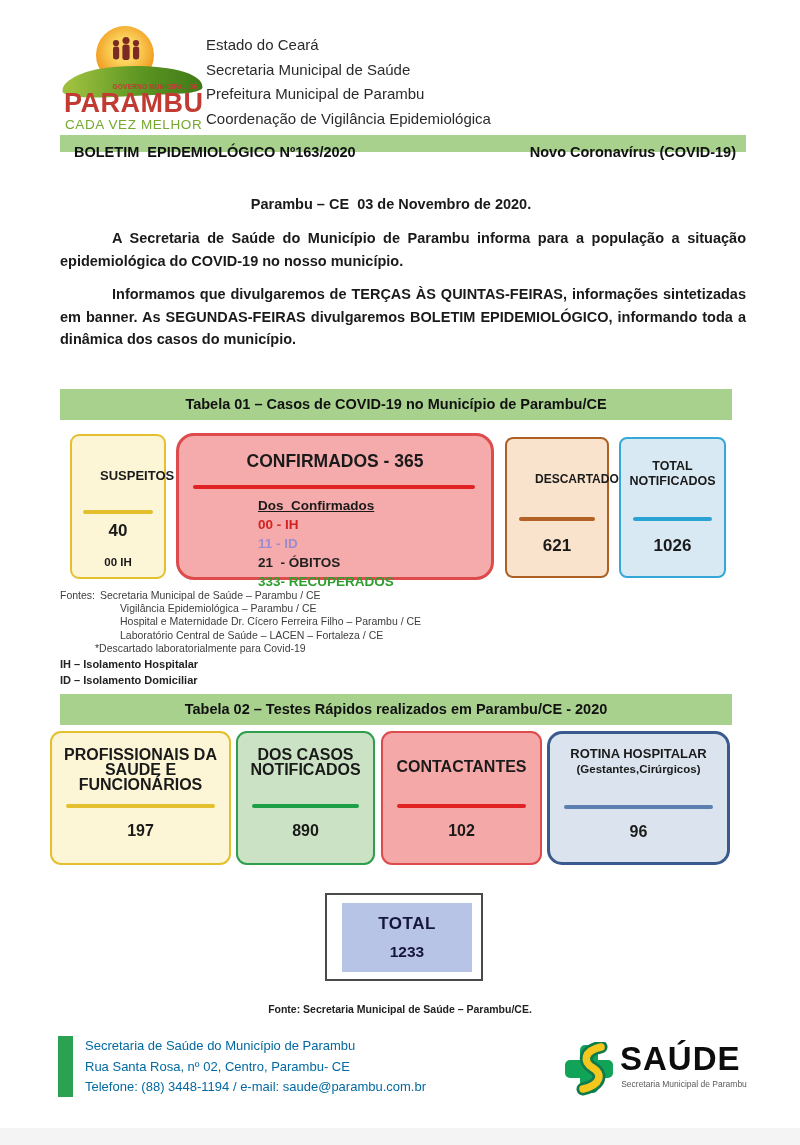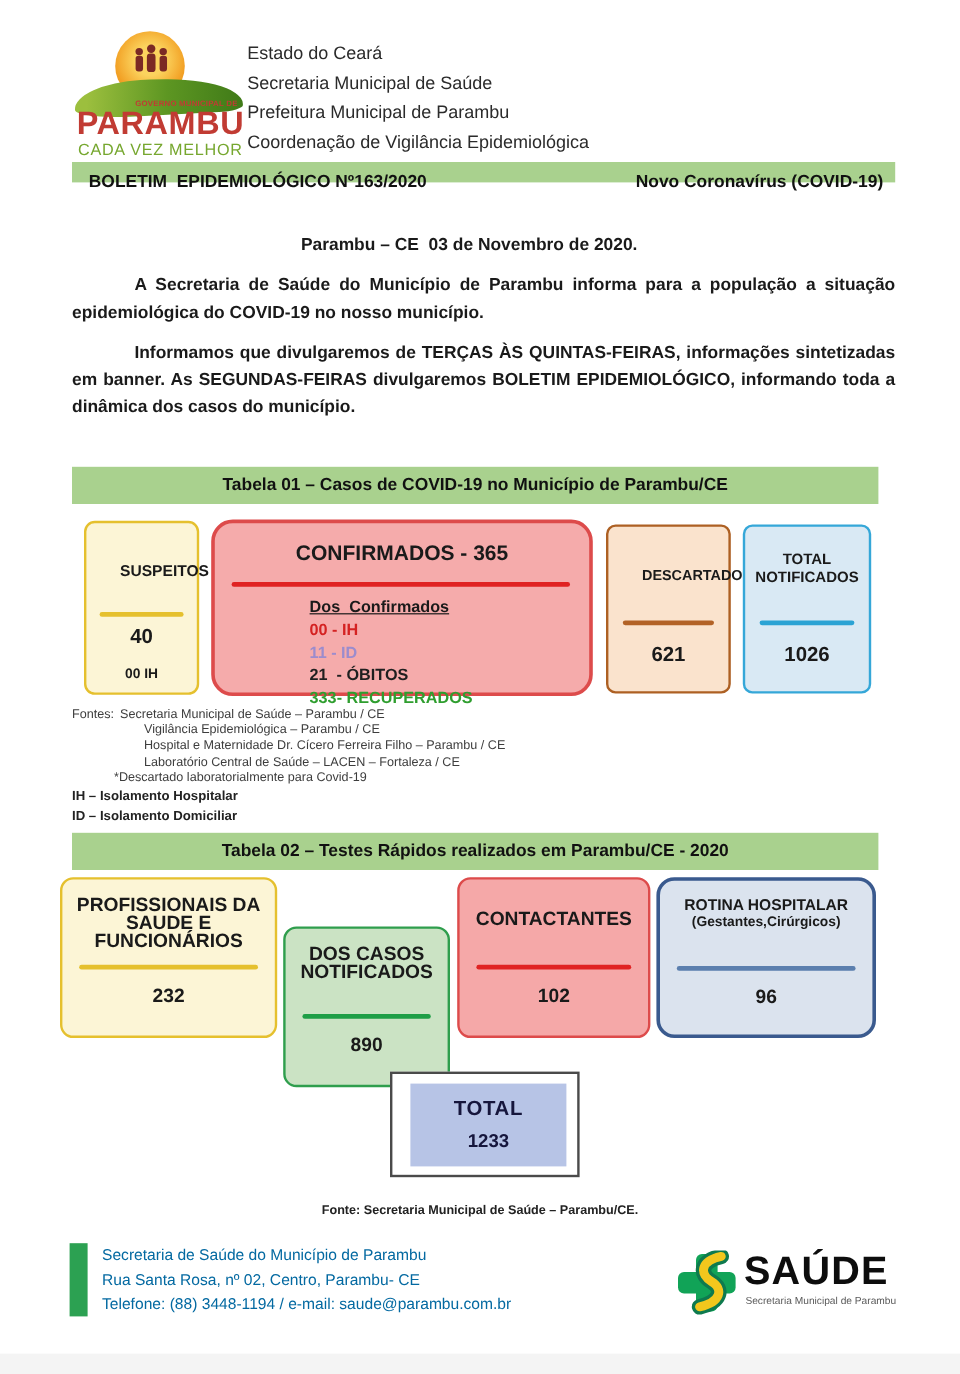--- a/index.html
+++ b/index.html
@@ -72,21 +72,21 @@
   .fontes .star{margin-left:35px;}
   .legend{left:60px;top:656px;font-weight:bold;font-size:11px;line-height:16px;color:#222;}
 
   
   .r2{top:731px;height:134px;border-radius:11px;}
   .r2 .lbl{top:14px;font-size:16px;line-height:15px;padding:0 6px;}
   .r2 .bar{top:71px;left:14px;right:14px;}
   .r2 .val{top:89px;font-size:16px;}
   .box-prof{left:50px;width:181px;background:#fcf5d6;border:2.5px solid #e5c02e;}
   .box-prof .bar{background:#e5c02e;}
-  .box-noti{left:236px;width:139px;background:#cbe3c4;border:2.5px solid #2f9e4d;margin-top:41px;}
+  .box-noti{left:236px;width:139px;background:#cbe3c4;border:2.5px solid #2f9e4d;}
   .box-noti .bar{background:#1e9e46;}
   .box-cont{left:381px;width:161px;background:#f5a8a8;border:2.5px solid #dd4b4b;}
   .box-cont .lbl{top:26px;}
   .box-cont .bar{background:#e02222;}
   .box-rot{left:547px;width:183px;background:#dbe3ee;border:3px solid #3a5a8e;border-radius:15px;}
   .box-rot .lbl{top:12px;font-size:13px;}
   .box-rot .sublbl{position:absolute;left:0;right:0;top:29px;text-align:center;font-weight:bold;font-size:11.5px;}
   .box-rot .bar{background:#5b7fae;}
 
   
@@ -198,21 +198,21 @@
   <div class="abs legend">
     <div>IH – Isolamento Hospitalar</div>
     <div>ID – Isolamento Domiciliar</div>
   </div>
 
   <div class="abs banner tbanner tbanner2">Tabela 02 – Testes Rápidos realizados em Parambu/CE - 2020</div>
 
   <div class="statbox r2 box-prof">
     <div class="lbl">PROFISSIONAIS DA SAUDE E FUNCIONÁRIOS</div>
     <div class="bar"></div>
-    <div class="val">232</div>
+    <div class="val">197</div>
   </div>
 
   <div class="statbox r2 box-noti">
     <div class="lbl">DOS CASOS NOTIFICADOS</div>
     <div class="bar"></div>
     <div class="val">890</div>
   </div>
 
   <div class="statbox r2 box-cont">
     <div class="lbl">CONTACTANTES</div>

